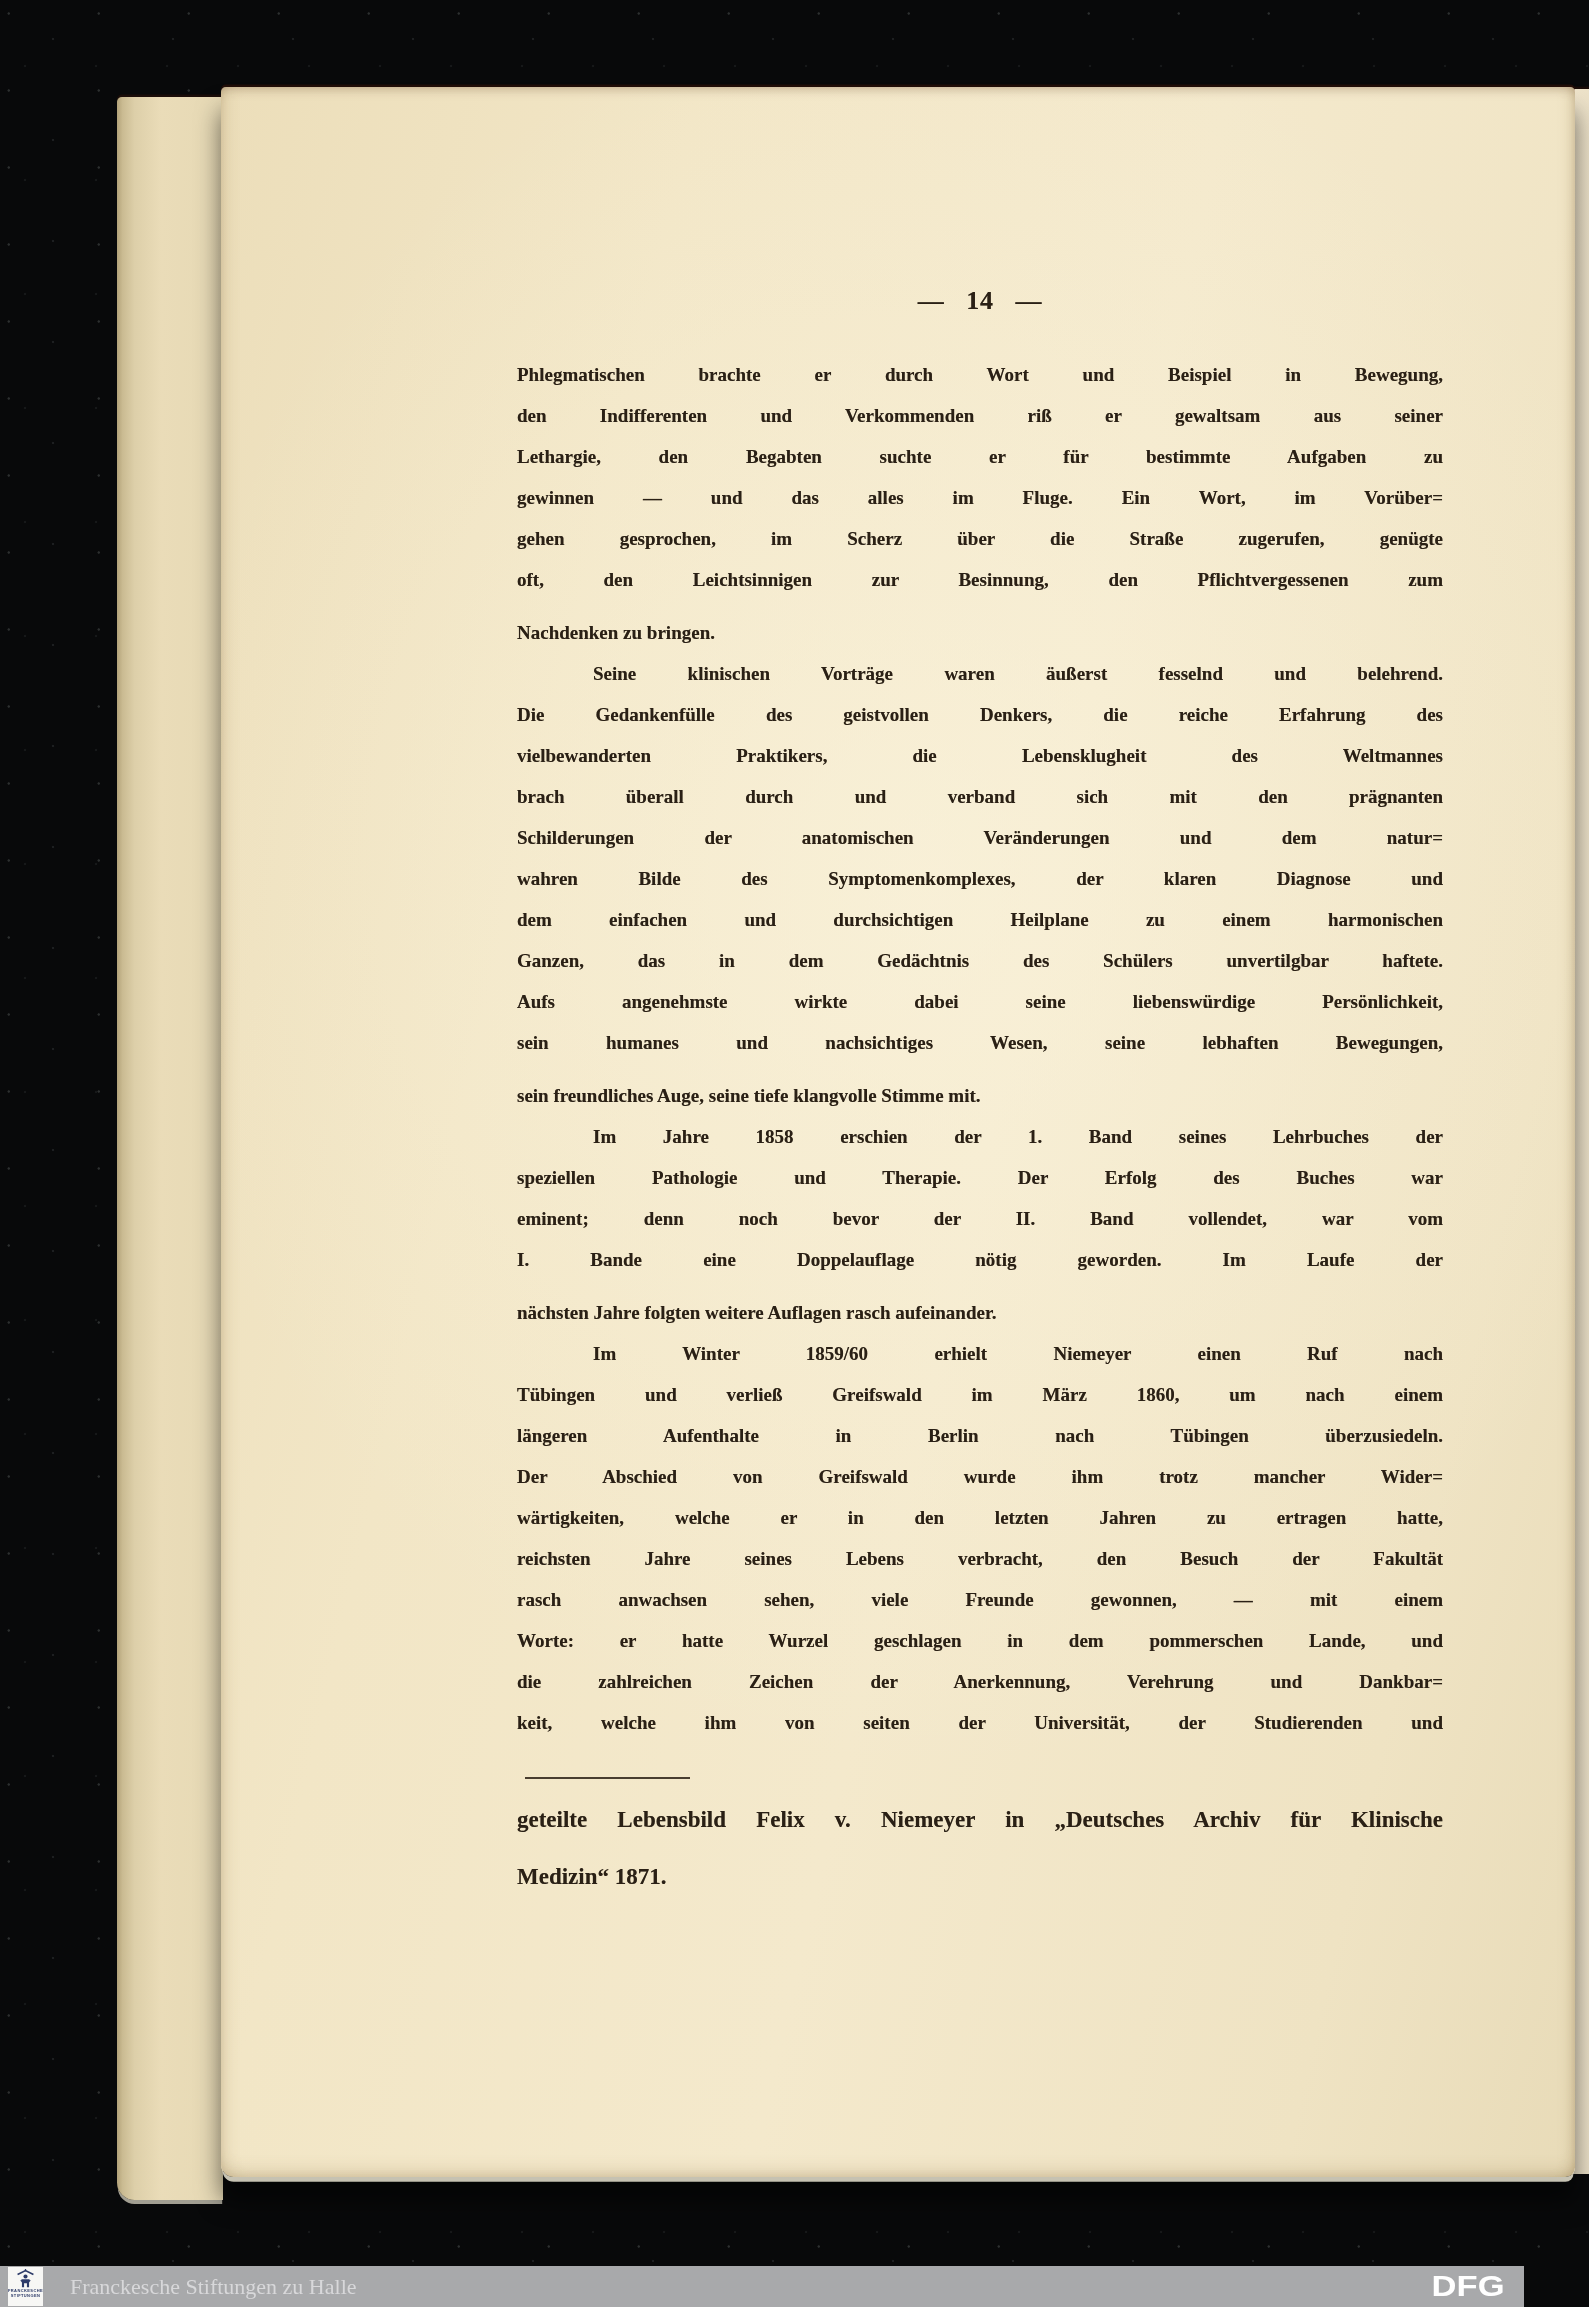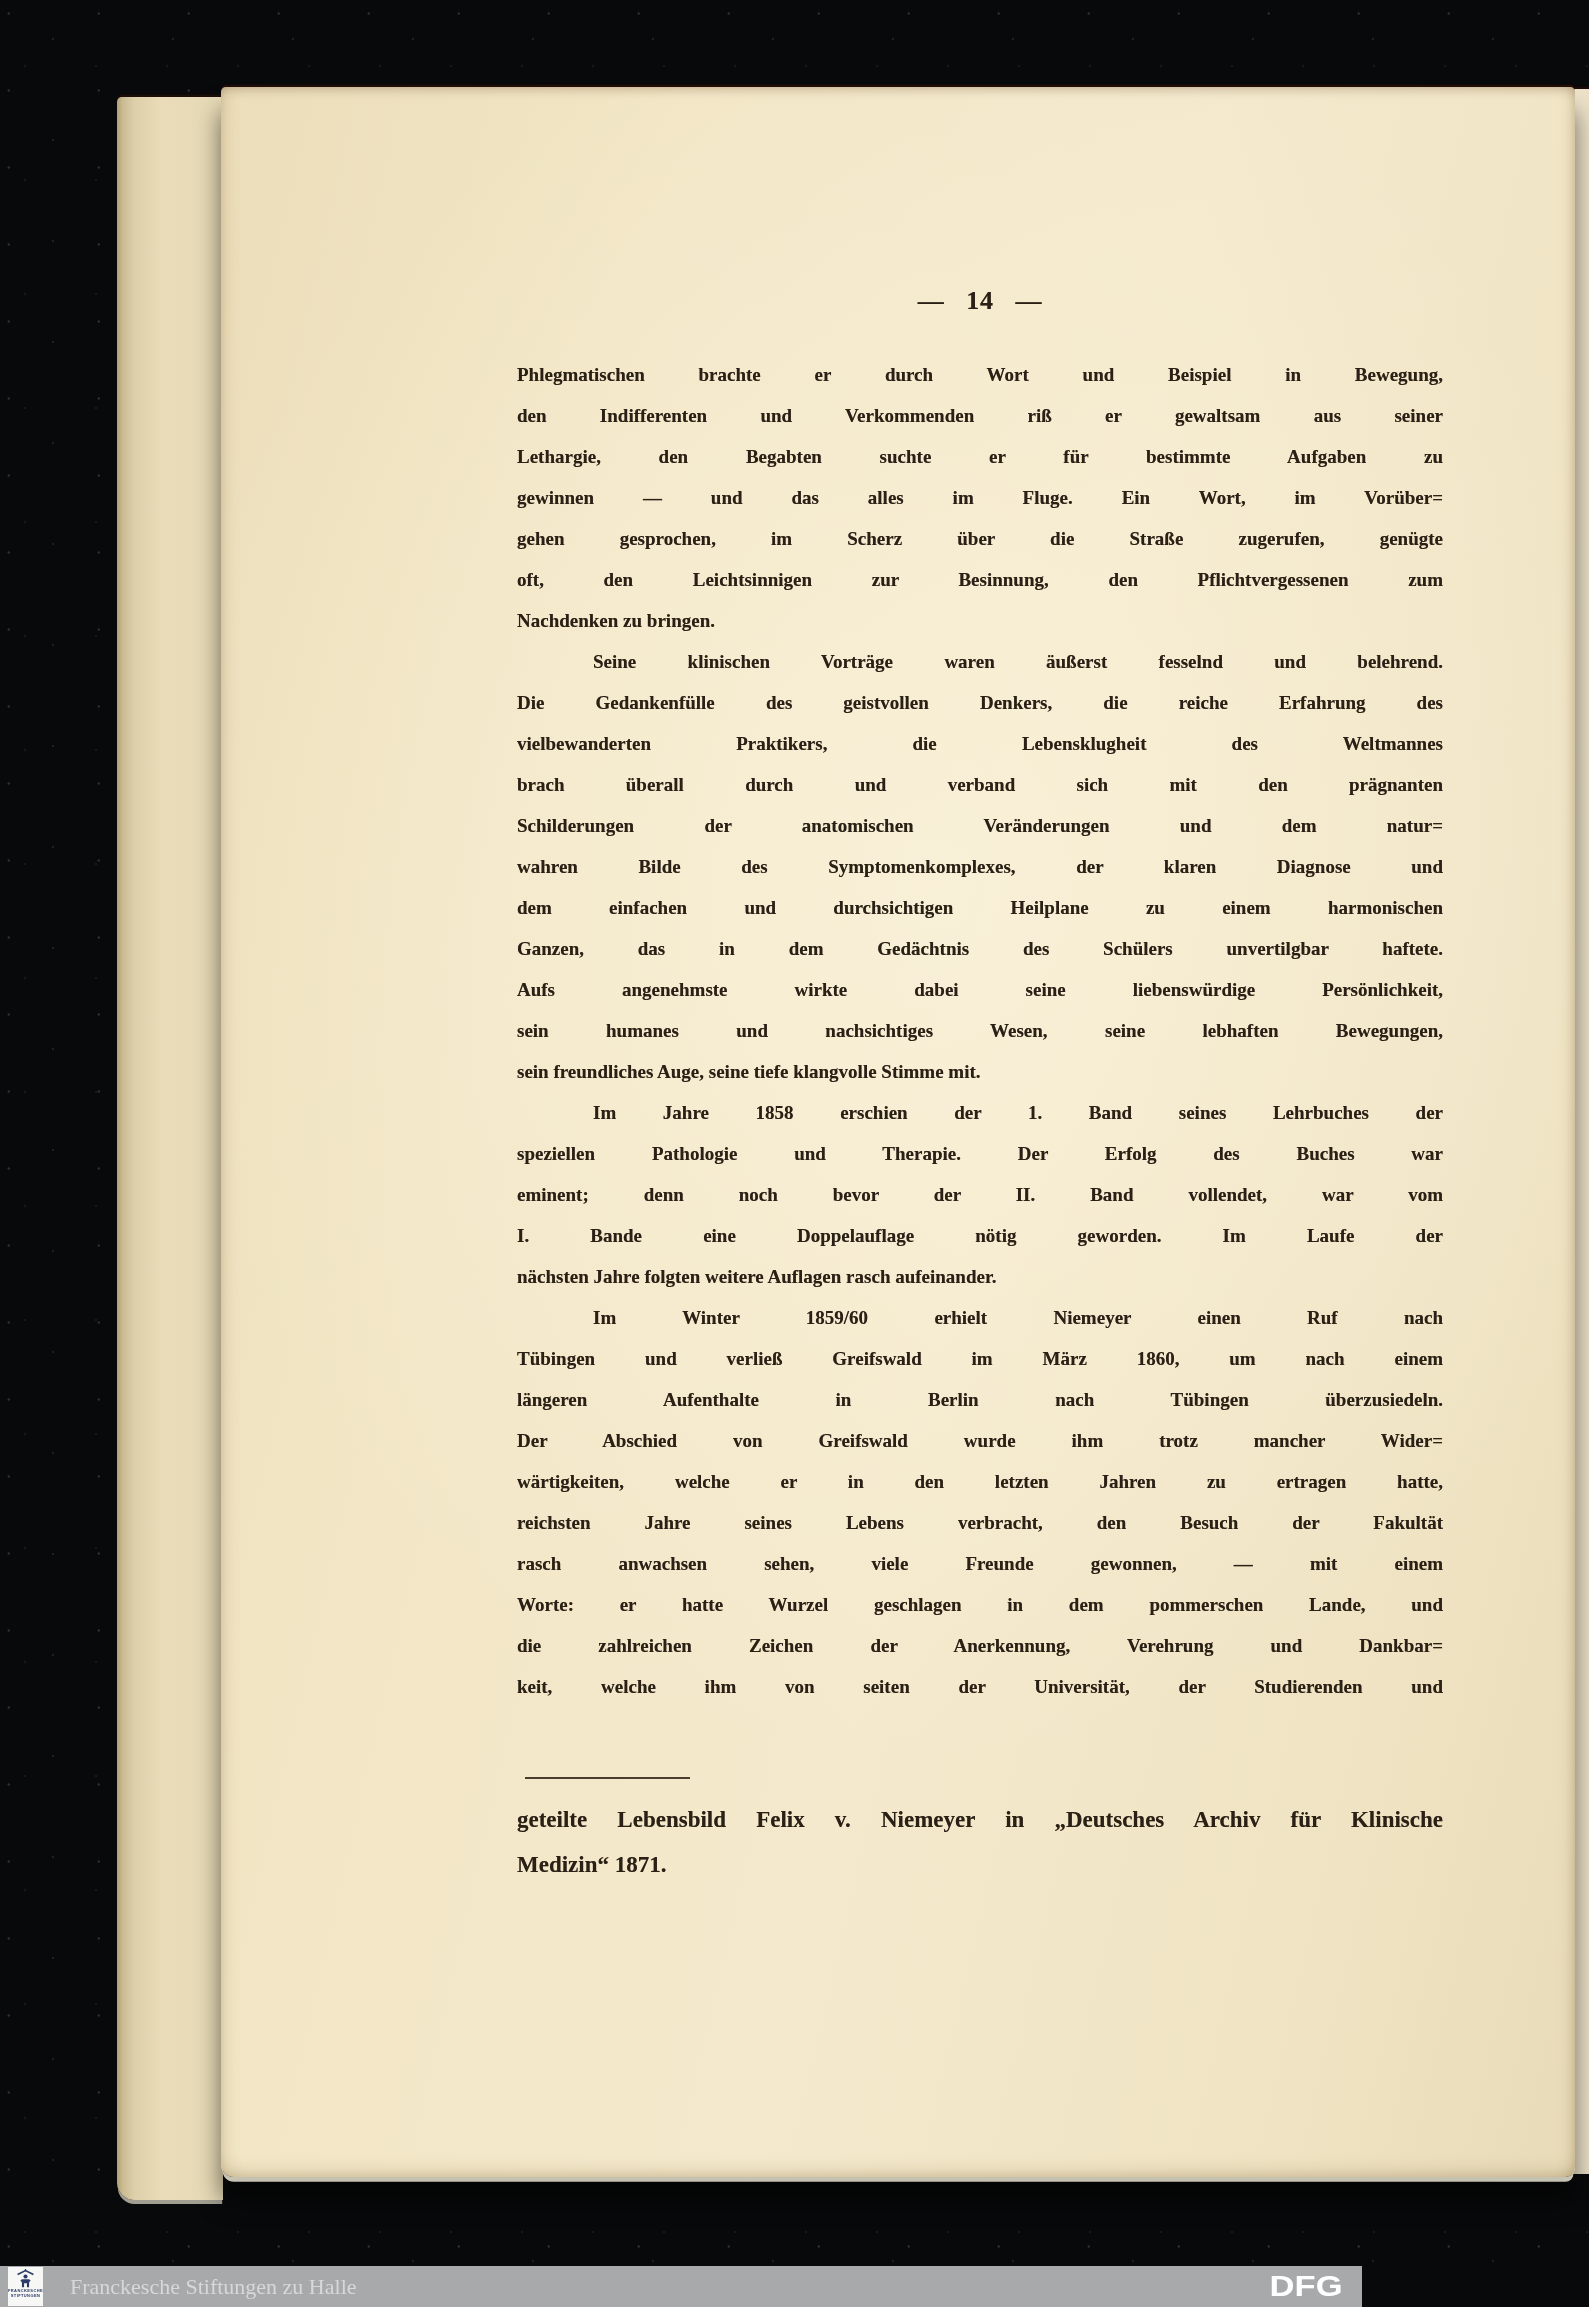--- a/index.html
+++ b/index.html
@@ -55,37 +55,37 @@
     text-align:center;font-size:26px;font-weight:700;word-spacing:14.3px;
     letter-spacing:0.8px;
     text-shadow:0 0 0.4px rgba(42,32,21,.5);
   }
   .bodylines{
     position:absolute;left:296px;top:267px;width:926px;
     font-size:19px;font-weight:700;line-height:41px;
     text-shadow:0 0 0.4px rgba(42,32,21,.45);
   }
   .line{height:41px;text-align:justify;text-align-last:justify;}
-  .line.last{text-align-last:left;}
+  .line.last{text-align-last:left;margin-top:12px;}
   .line.indent{text-indent:76px;}
 
   .fnrule{
     position:absolute;left:304px;top:1690px;width:165px;height:2.4px;
     background:#2a2015;opacity:.85;
   }
   .footnote{
     position:absolute;left:296px;top:1710px;width:926px;
     font-size:23px;font-weight:700;line-height:45px;
     text-shadow:0 0 0.3px rgba(42,32,21,.4);
   }
   .footnote .line{height:45px;}
 
   
   .footer-bar{
-    position:absolute;left:0;bottom:0;width:1362px;height:41px;z-index:3;
+    position:absolute;left:0;bottom:0;width:1524px;height:41px;z-index:3;
     background:#a8a9ab;
     margin-top:8px;
   }
   .logo-box{
     position:absolute;left:8px;top:0.8px;width:35px;height:39px;
     background:#f7f7f5;display:flex;flex-direction:column;align-items:center;
   }
   .logo-box svg{margin-top:2.4px;display:block;}
   .logo-text{
     font-family:"Liberation Sans",sans-serif;font-size:4px;line-height:4.8px;

